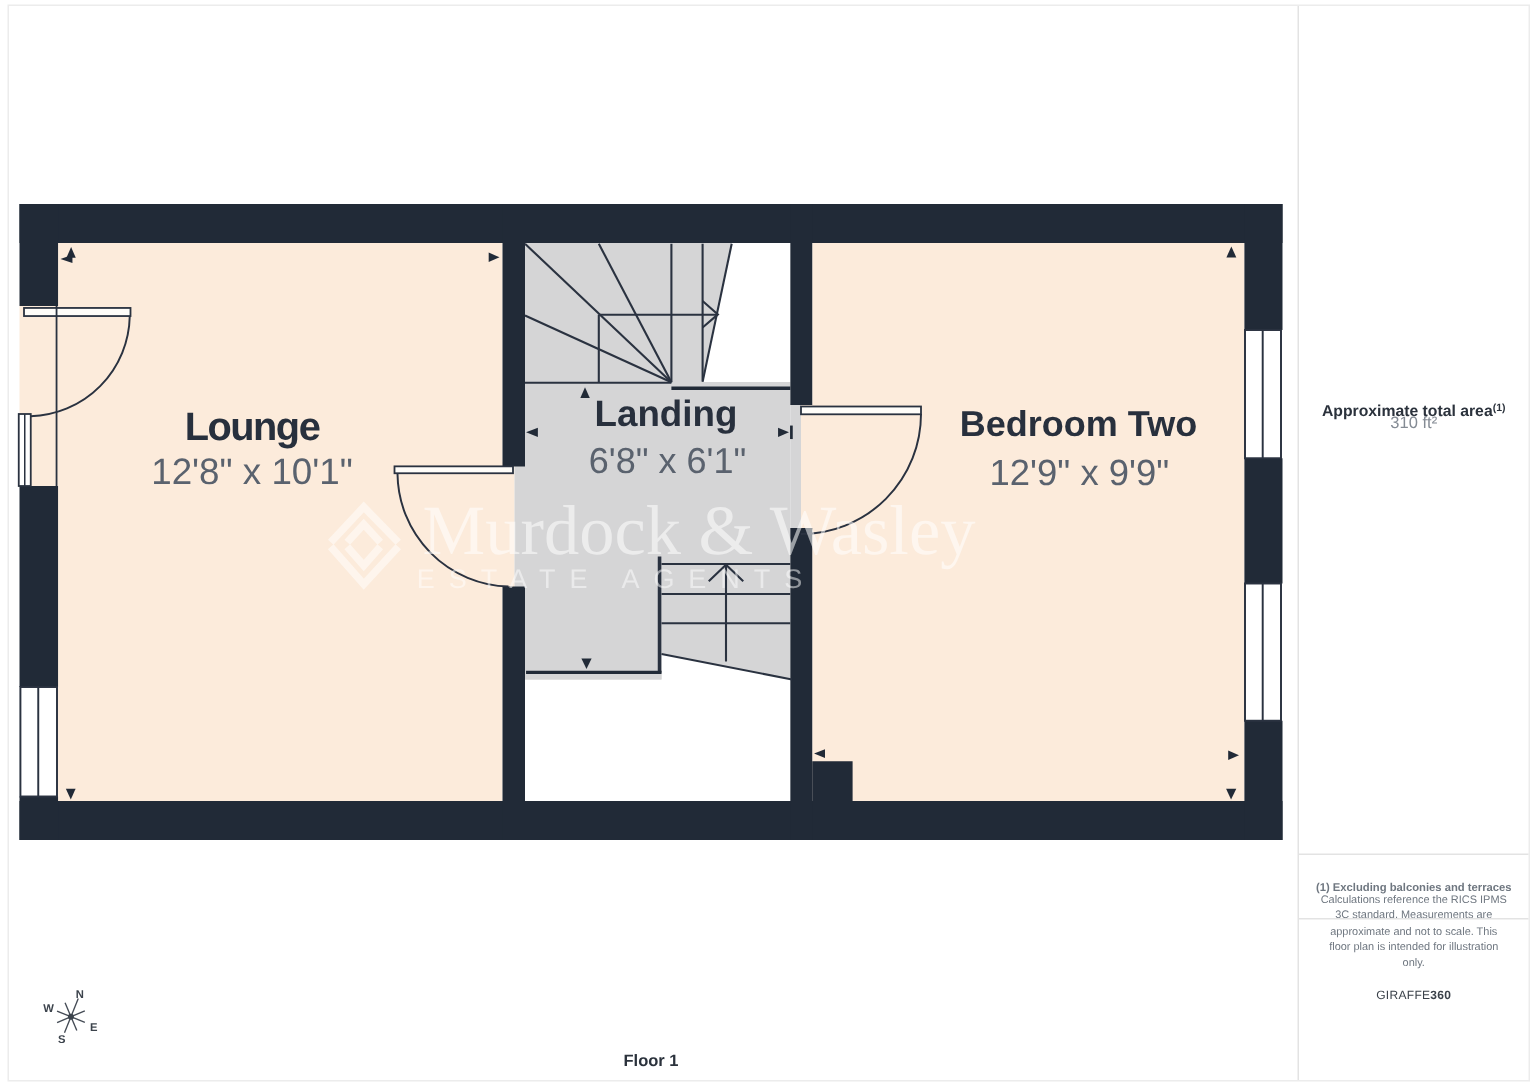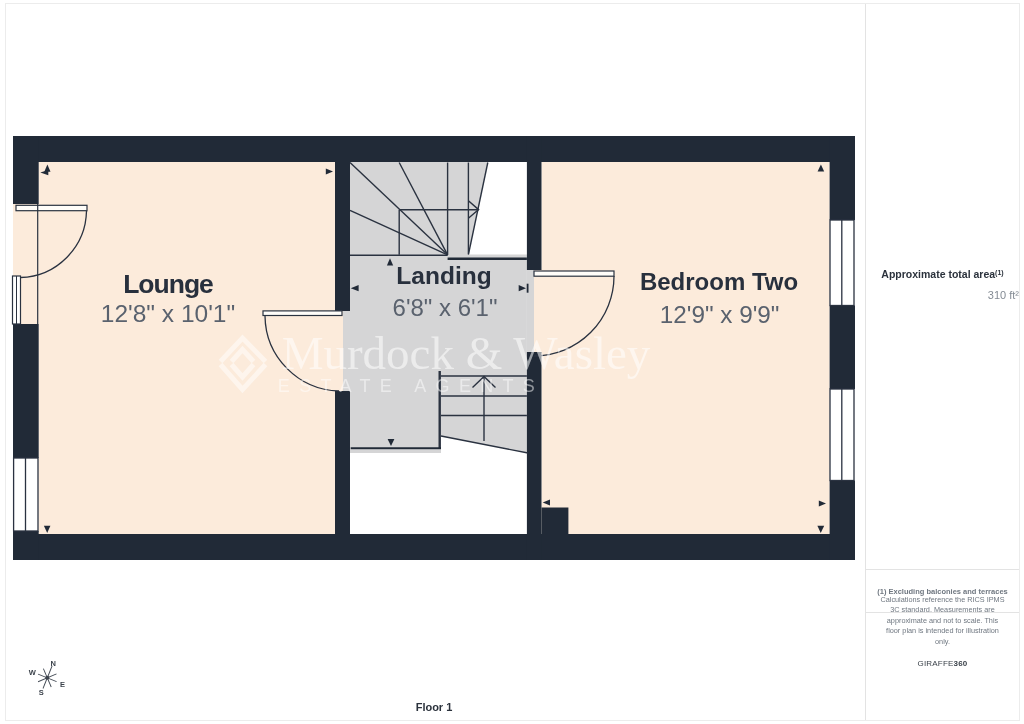--- a/index.html
+++ b/index.html
@@ -182,21 +182,21 @@
   <text x="62.5" y="687.2" font-size="7.5" font-weight="700" fill="#3c434c" text-anchor="middle">E</text>
   <text x="41.2" y="695.4" font-size="7.5" font-weight="700" fill="#3c434c" text-anchor="middle">S</text>
 
   <text x="434" y="710.5" font-size="11" font-weight="700" fill="#2b323c" text-anchor="middle">Floor 1</text>
 </svg>
 
 <div id="sidebar-text">
 
   <div class="abs" style="left:866px;top:267.5px;width:153px;font-size:10.5px;font-weight:700;color:#2b323c;">Approximate total area<span style="font-size:7px;vertical-align:3px;">(1)</span></div>
 
-  <div class="abs" style="left:866px;top:289px;width:153px;font-size:11px;color:#848b94;text-align:right;">310 ft²</div>
+  <div class="abs" style="left:866px;top:276px;width:153px;font-size:11px;color:#848b94;">310 ft²</div>
 
   <div class="abs" style="left:866px;top:569px;width:153px;height:1px;background:#e3e3e3;"></div>
 
   <div class="abs" style="left:866px;top:587px;width:153px;font-size:7.5px;color:#6f7780;font-weight:bold;">(1) Excluding balconies and terraces</div>
 
   <div class="abs" style="left:866px;top:612px;width:153px;height:1px;background:#e3e3e3;"></div>
 
   <div class="abs" style="left:866px;top:595px;width:153px;font-size:7.3px;line-height:10.4px;color:#6f7780;">Calculations reference the RICS IPMS<br>3C standard. Measurements are<br>approximate and not to scale. This<br>floor plan is intended for illustration<br>only.</div>
 
   <div class="abs" style="left:866px;top:659px;width:153px;font-size:8px;color:#3a4149;letter-spacing:0.2px;">GIRAFFE<b>360</b></div>

